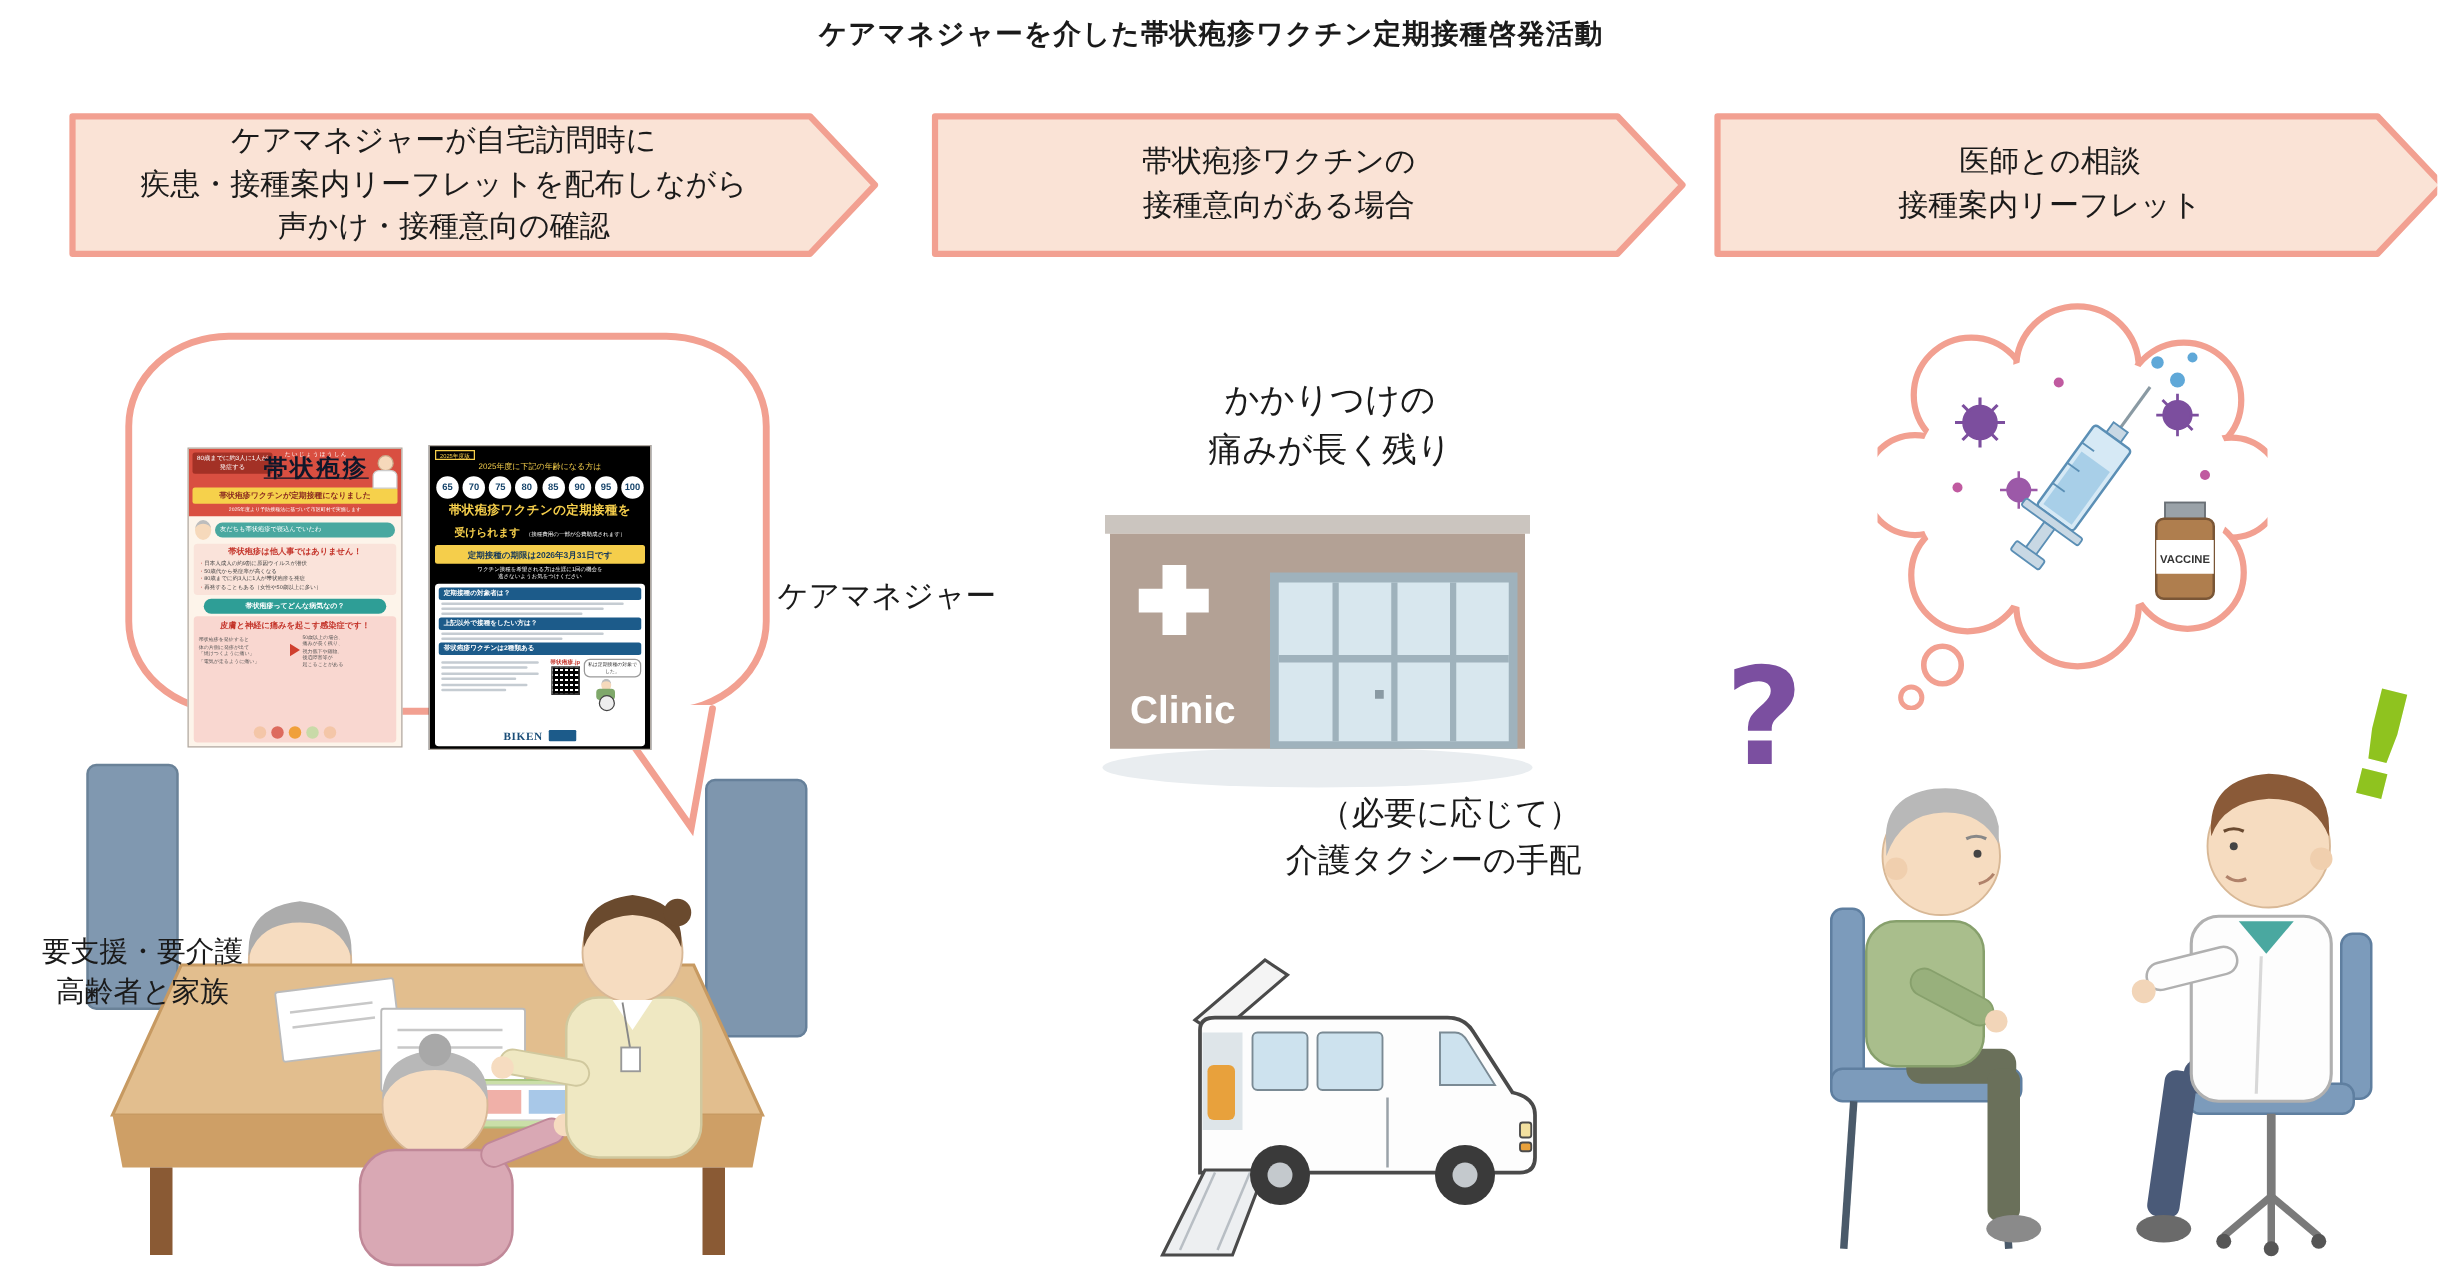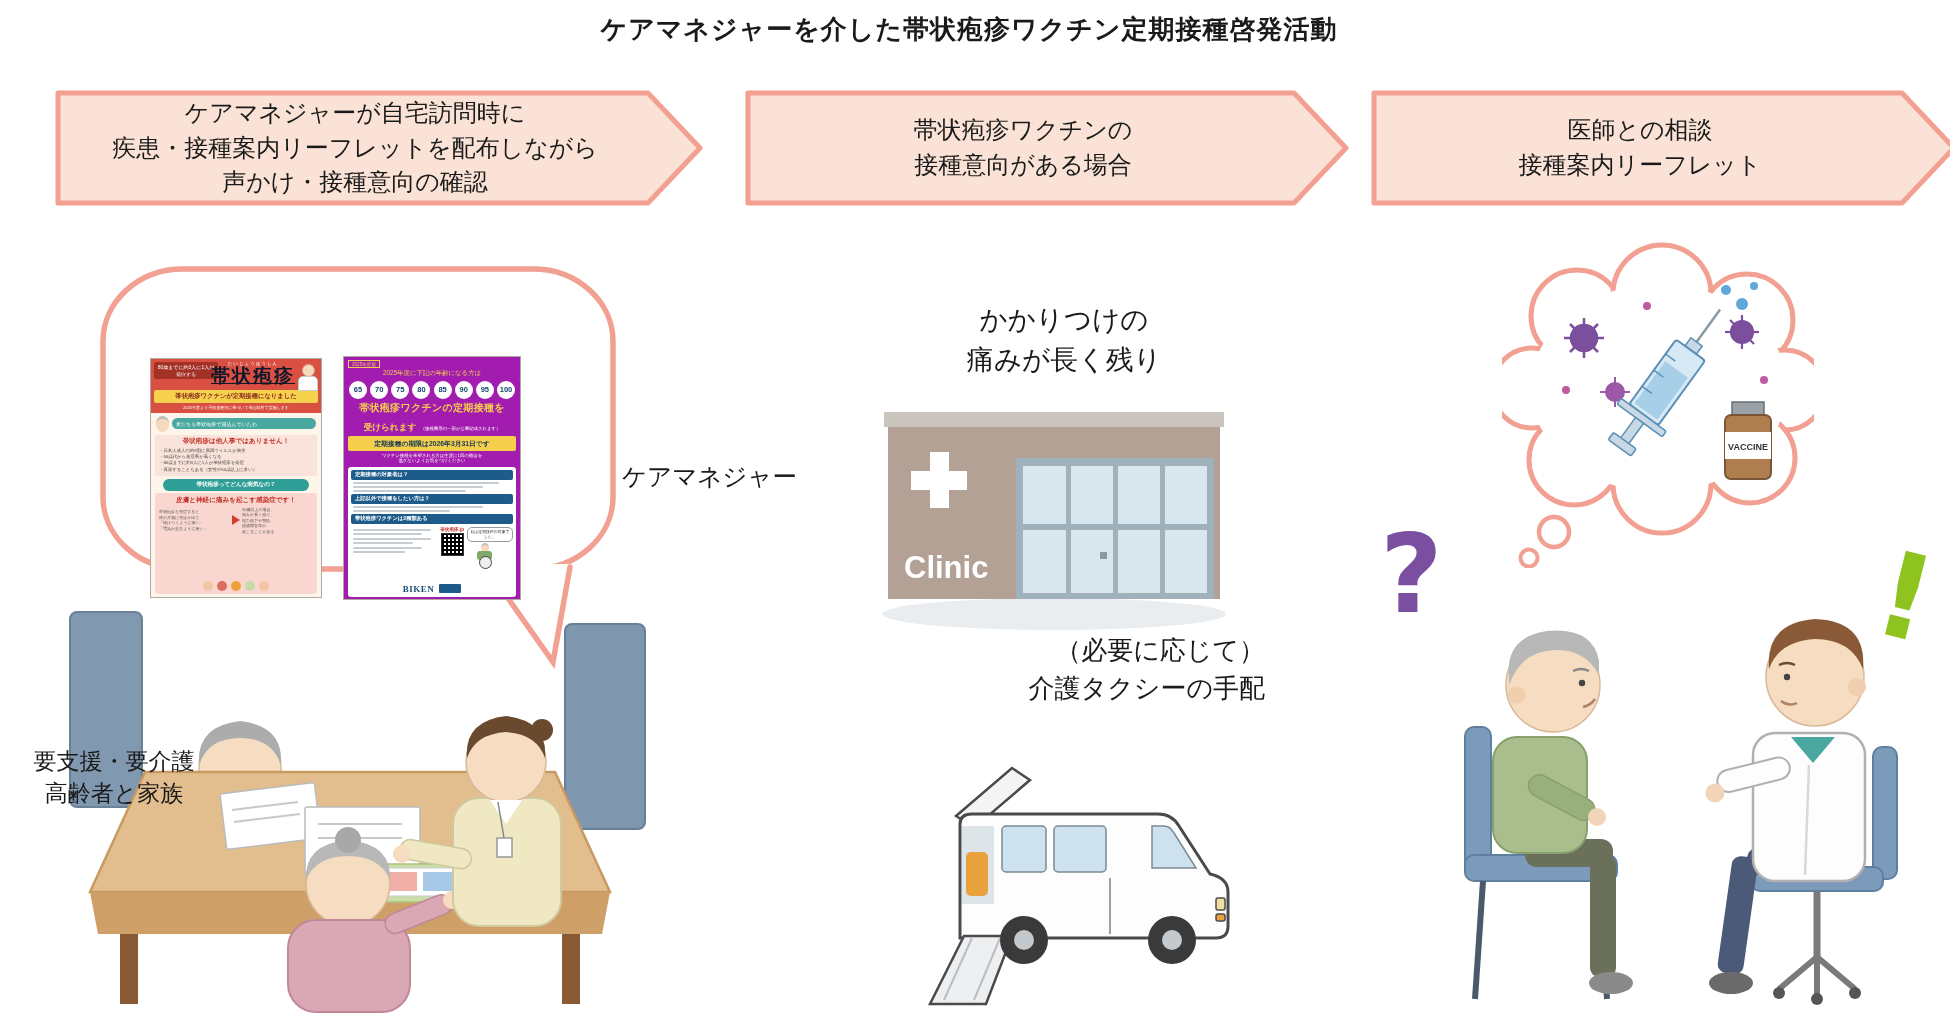--- a/index.html
+++ b/index.html
@@ -2,21 +2,21 @@
 <html lang="ja"><head>
 <meta charset="utf-8">
 <style>
   html,body{margin:0;padding:0;background:#fff;}
   .canvas{
     position:relative;width:1950px;height:1030px;overflow:hidden;background:#fff;
     font-family:"Liberation Sans","DejaVu Sans",sans-serif;color:#1a1a1a;
   }
   
   .title{position:absolute;top:12px;left:0;right:12px;text-align:center;
-    font-size:26px;font-weight:bold;letter-spacing:1px;}
+    font-size:22px;font-weight:bold;letter-spacing:1px;}
   
   .arrow{position:absolute;top:90px;height:116px;}
   .arrow svg{position:absolute;inset:0;width:100%;height:100%;}
   .arrow .arrow-text{position:absolute;top:0;bottom:0;left:0;right:48px;
     display:flex;flex-direction:column;justify-content:center;align-items:center;
     font-size:24px;line-height:1.45;text-align:center;}
   #arrow1{left:55px;width:648px;}
   #arrow2{left:745px;width:604px;}
   #arrow3{left:1371px;width:586px;}
   
@@ -55,21 +55,21 @@
   .ld-sec2{margin:0 4px 3px;background:#F9D7D0;border-radius:3px;padding:3px 4px;flex:1;
     display:flex;flex-direction:column;}
   .ld-sec2-title{color:#C4342A;font-size:6.6px;font-weight:bold;text-align:center;margin-bottom:2px;}
   .ld-cols{display:flex;align-items:center;gap:2px;}
   .ld-col{flex:1;font-size:4px;color:#555;line-height:1.4;}
   .ld-red-arrow{width:0;height:0;border-top:5px solid transparent;border-bottom:5px solid transparent;
     border-left:8px solid #D0402F;flex-shrink:0;}
   .ld-faces{display:flex;justify-content:center;gap:4px;margin-top:auto;padding-top:2px;}
   .ld-face{width:10px;height:10px;border-radius:50%;}
   
-  .leaflet-schedule{left:343px;top:356px;width:178px;height:244px;background:#a21caf;color:#fff;padding:3px 4px;}
+  .leaflet-schedule{left:343px;top:356px;width:178px;height:244px;background:#000000;color:#fff;padding:3px 4px;}
   .ls-tag{align-self:flex-start;border:1px solid #F5CE4B;color:#F5CE4B;font-size:4.6px;padding:0.5px 3px;}
   .ls-heading{color:#F5CE4B;font-size:6.4px;text-align:center;margin-top:1px;}
   .ls-ages{display:flex;justify-content:space-between;margin:2.5px 1px;}
   .ls-age{width:18px;height:18px;border-radius:50%;background:#fff;color:#15436A;font-weight:bold;
     font-size:7.5px;display:flex;align-items:center;justify-content:center;}
   .ls-main1{color:#F5CE4B;font-weight:bold;font-size:10px;text-align:center;letter-spacing:0.3px;}
   .ls-main2row{text-align:center;margin-top:0.5px;}
   .ls-main2{color:#F5CE4B;font-weight:bold;font-size:8.6px;}
   .ls-main2-sub{color:#fff;font-size:4.4px;}
   .ls-deadline{background:#F5CE4B;color:#14375A;font-weight:bold;font-size:6.8px;text-align:center;

